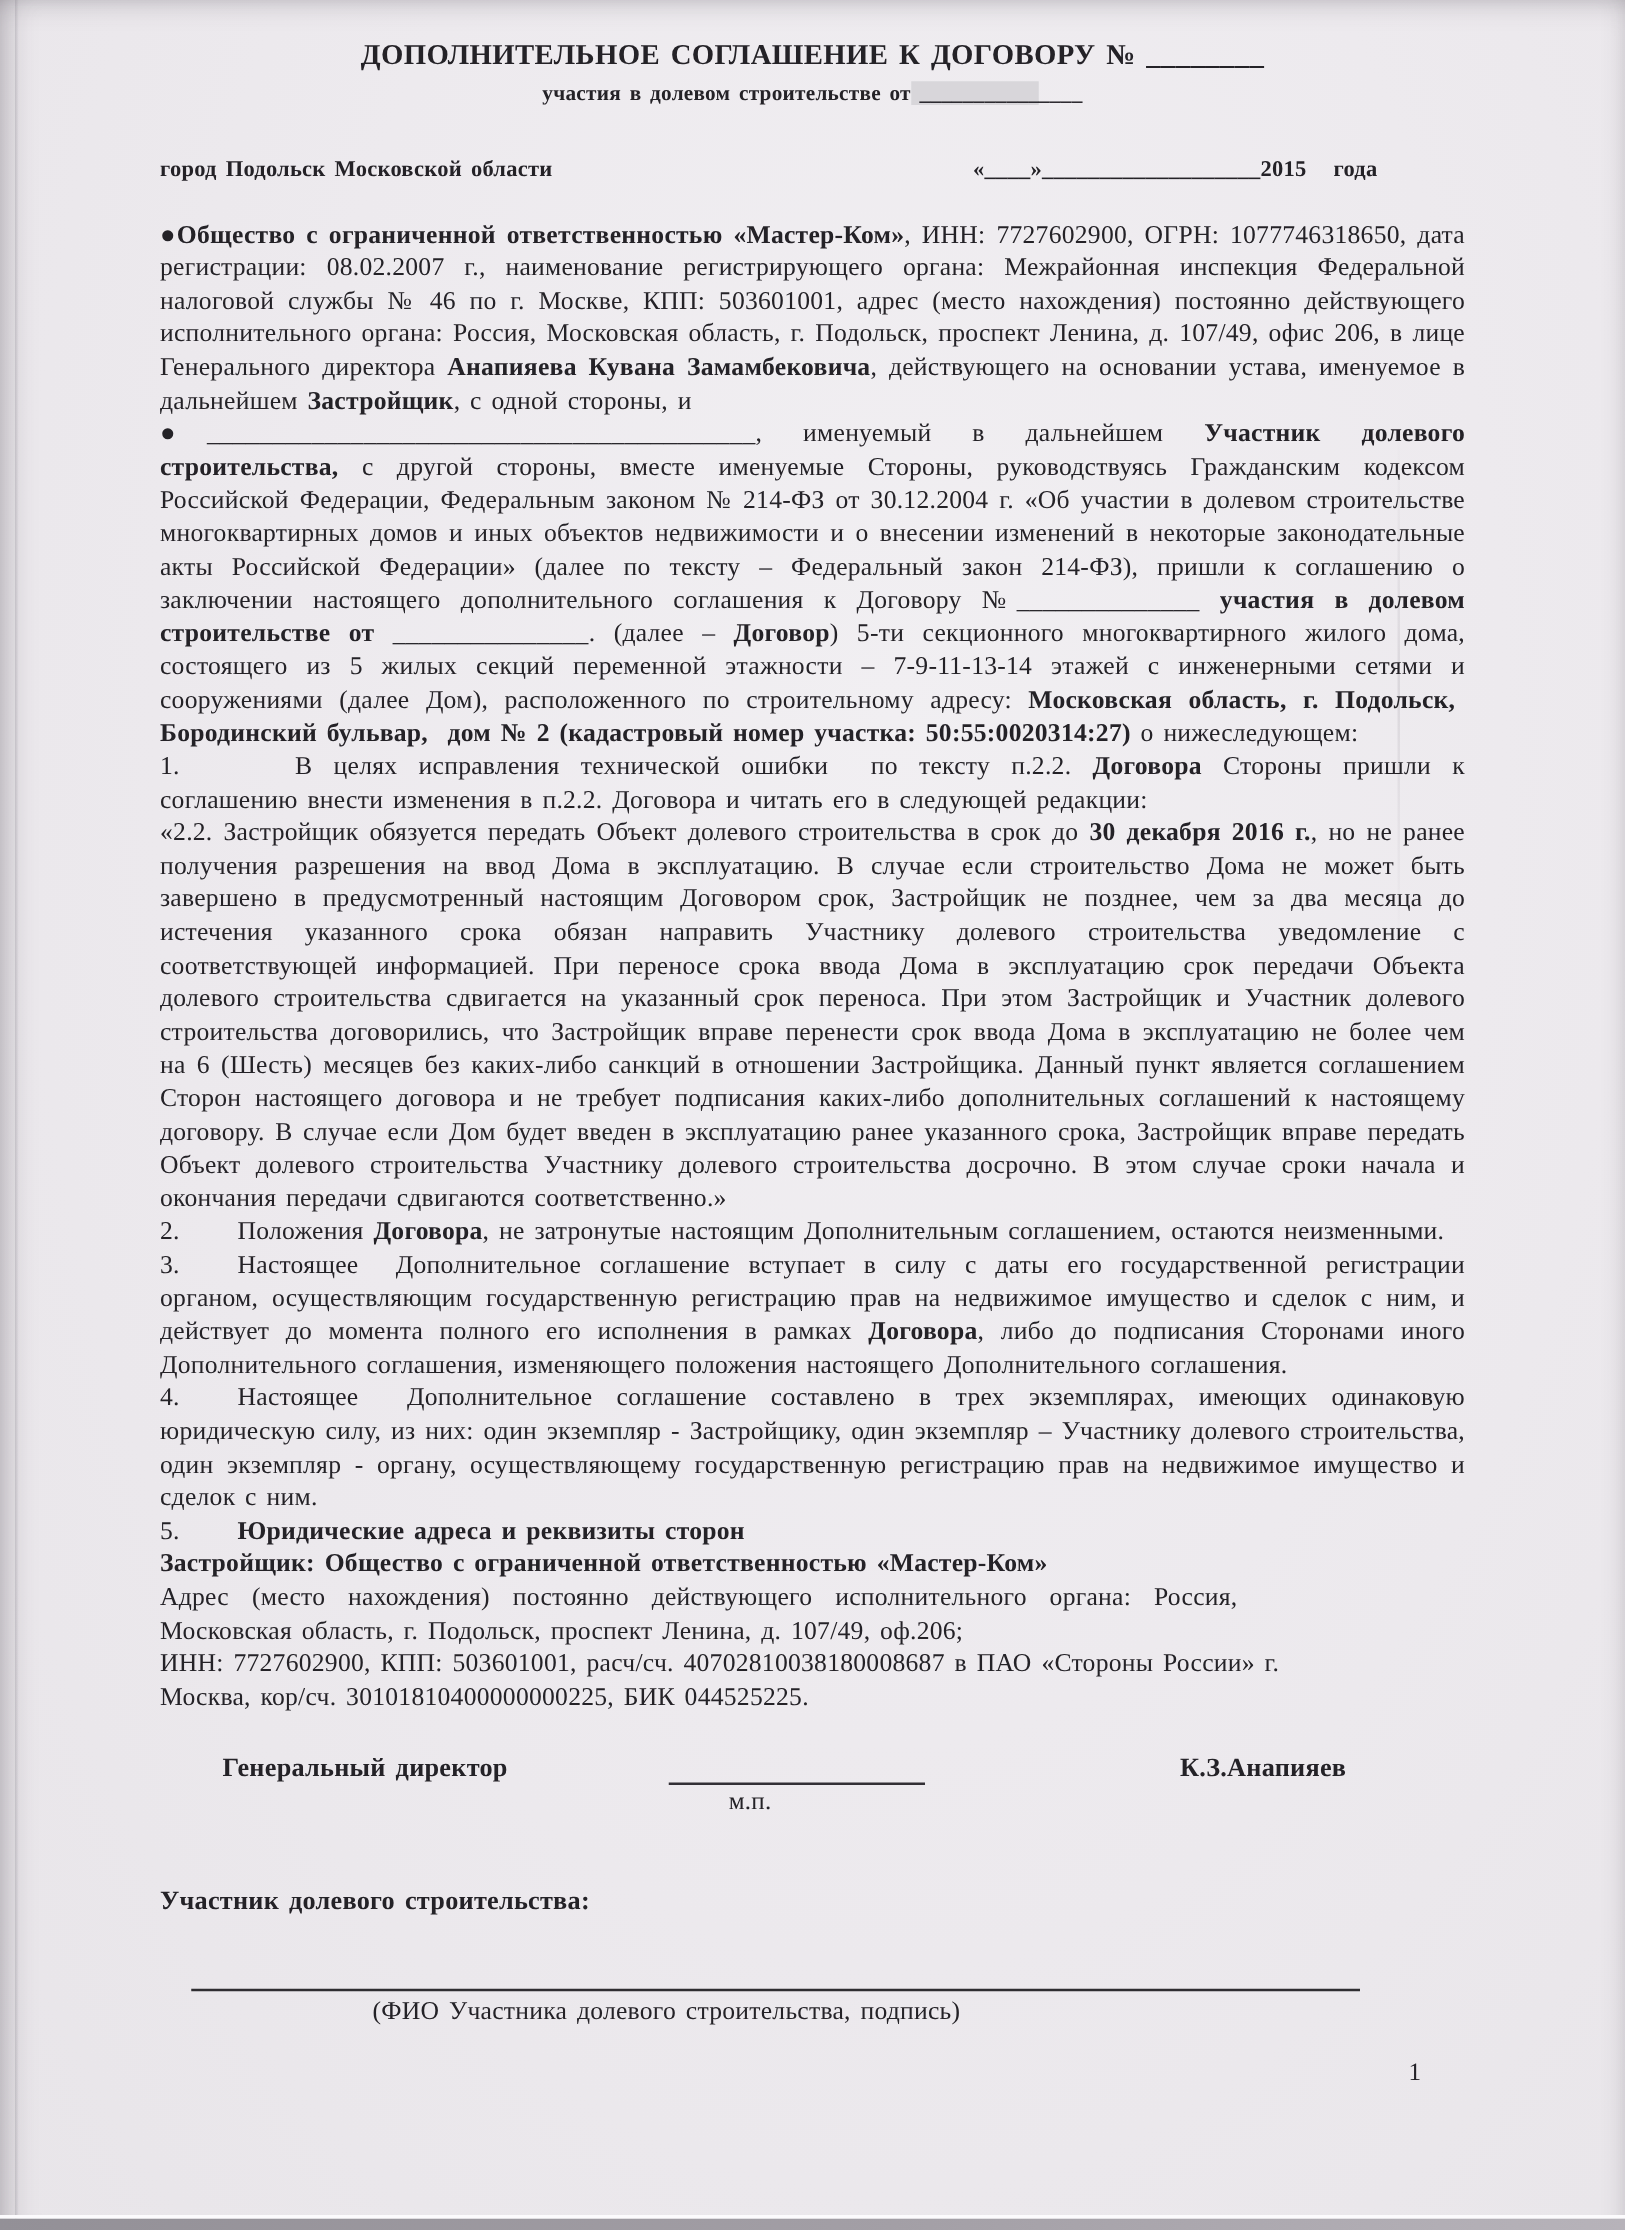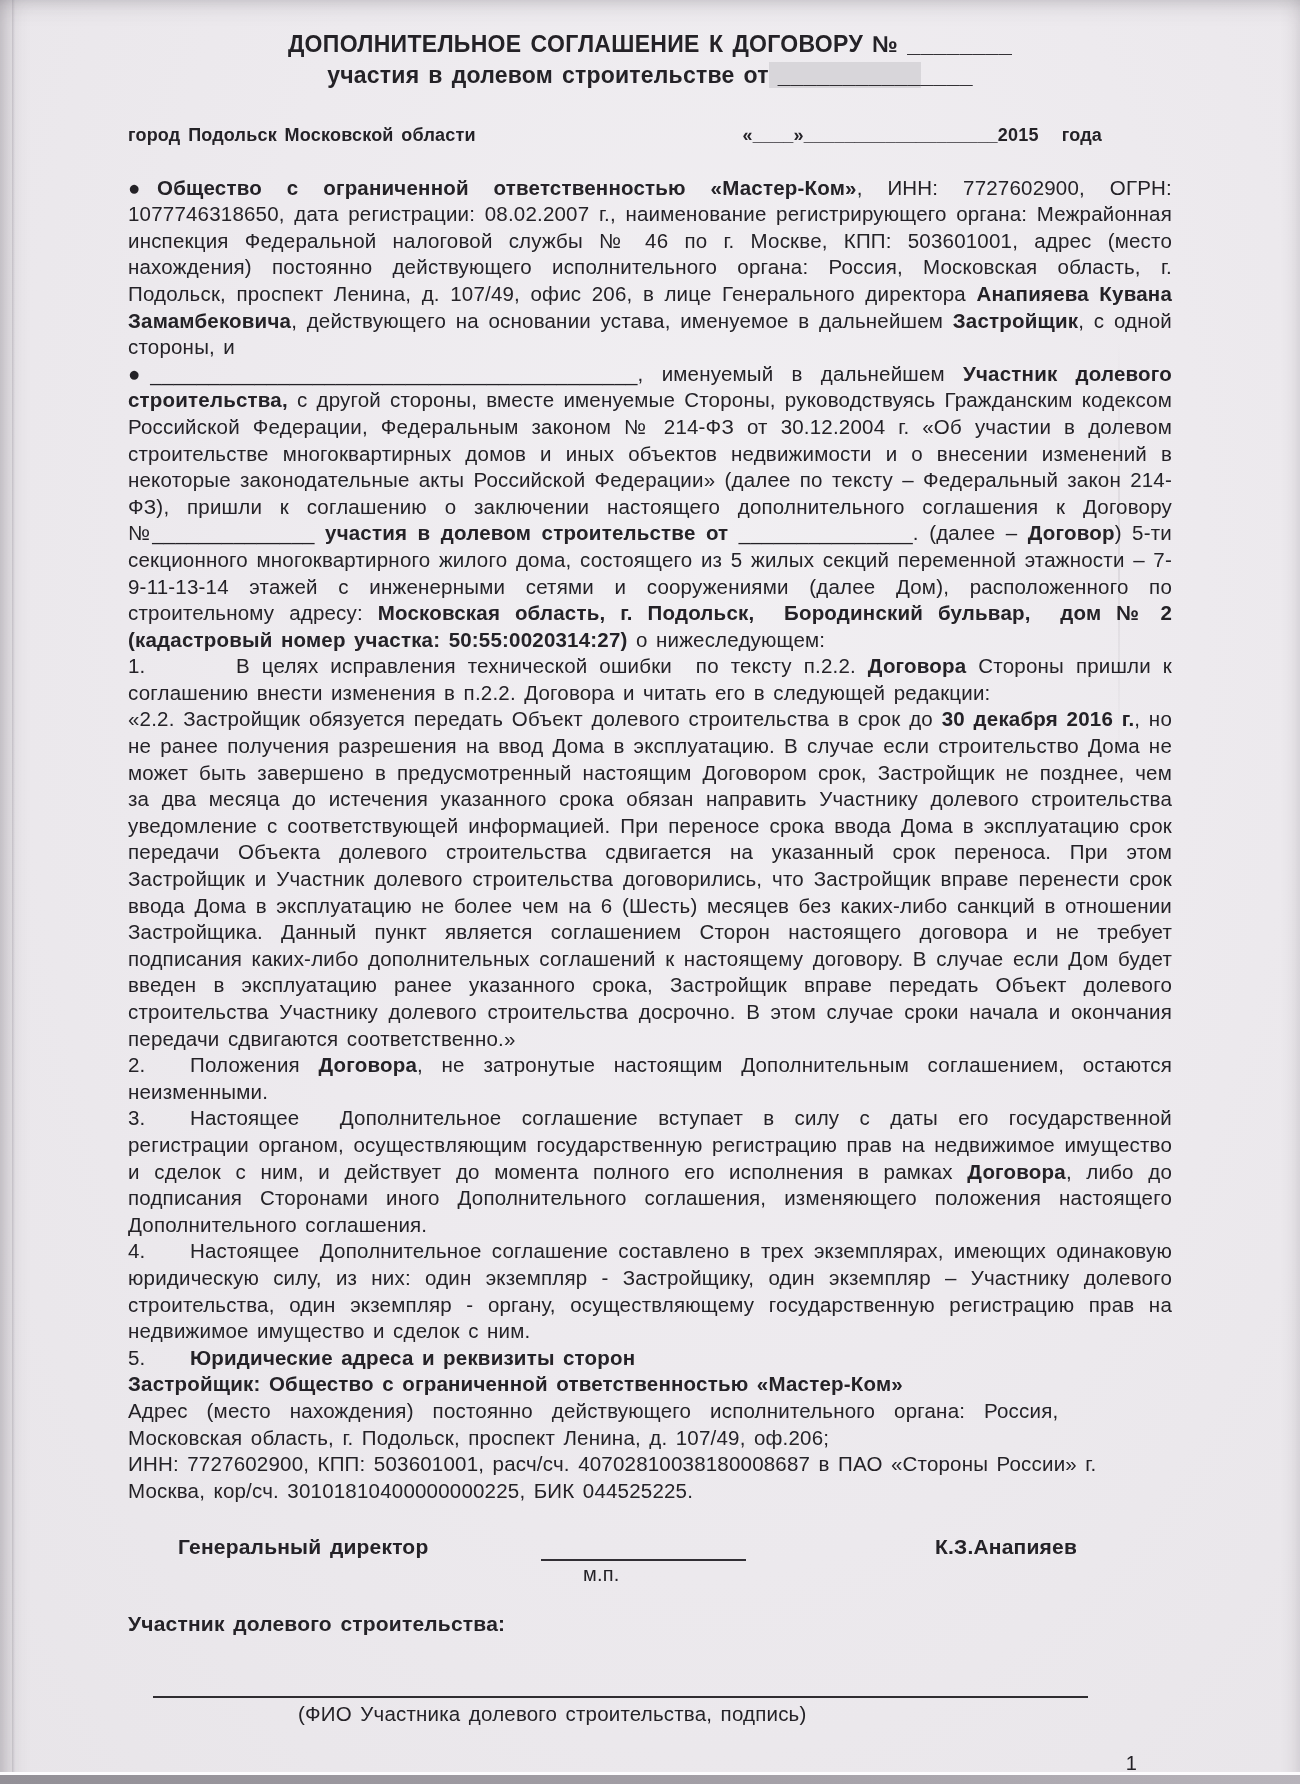--- a/index.html
+++ b/index.html
@@ -5,52 +5,52 @@
   html,body{margin:0;padding:0;background:#8e8b90;}
   .page{
     position:relative;
     width:1300px;height:1784px;
     margin:0 auto;
     overflow:hidden;
     background:radial-gradient(ellipse at 55% 32%, #f1eff2 0%, #edeaee 48%, #e8e5e9 100%);
     box-shadow:inset 20px 0 26px -18px rgba(70,64,74,.38),
                inset -14px 0 20px -14px rgba(70,64,74,.20),
                inset 0 18px 24px -18px rgba(70,64,74,.28);
-    font-family:Liberation Sans, sans-serif;
+    font-family:Liberation Serif, serif;
     color:#242227;
   }
   .crease-left{position:absolute;top:0;bottom:0;left:12px;width:3px;
     background:linear-gradient(90deg,rgba(105,100,112,.22),rgba(105,100,112,0));}
   .crease-right{position:absolute;top:340px;height:420px;left:1118px;width:2px;
     background:linear-gradient(180deg,rgba(120,115,125,0),rgba(120,115,125,.16),rgba(120,115,125,0));}
   .edge-bottom-line{position:absolute;left:0;right:0;bottom:9px;height:3px;background:#fcfbfd;}
   .edge-bottom{position:absolute;left:0;right:0;bottom:0;height:9px;
     background:linear-gradient(90deg,#939097,#a39fa6 55%,#b7b3ba);}
   .content{
     position:absolute;left:128px;top:28px;width:1044px;
     font-size:20.5px;line-height:26.6px;
     letter-spacing:.2px;word-spacing:2.5px;
   }
   .title{ text-align:center;font-weight:bold;font-size:23px;line-height:32px;letter-spacing:.3px;}
-  .subtitle{text-align:center;font-weight:bold;font-size:23px;line-height:30px;}
+  .subtitle{text-align:center;font-weight:bold;font-size:17px;line-height:30px;}
   .hl{background:#d8d6da;}
   .dateline{display:flex;justify-content:space-between;font-weight:bold;font-size:18px;margin-top:32px;}
   .dateline .dl-right{padding-right:70px;}
   .paras{margin-top:26px;}
   p.para{margin:0;text-align:justify;}
   p.para.noj{text-align:left;}
   .pnum{display:inline-block;}
   .ws{word-spacing:13px;}
   .sig-row{display:flex;align-items:flex-end;margin-top:30px;font-size:21px;}
   .sig-role{font-weight:bold;margin-left:50px;}
   .sig-line{margin-left:auto;margin-right:auto;width:205px;transform:translateX(-38px);
     border-bottom:2px solid #322f35;height:20px;}
   .sig-name{font-weight:bold;margin-right:95px;}
   .seal{margin-top:0;margin-left:455px;font-size:20px;}
-  .participant-heading{font-weight:bold;font-size:21px;margin-top:24px;}
+  .participant-heading{font-weight:bold;font-size:21px;margin-top:52px;}
   .participant-line{margin-top:58px;margin-left:25px;width:935px;border-bottom:2px solid #2f2d31;height:0;}
   .participant-caption{margin-top:3px;padding-left:170px;font-size:20.5px;}
   .page-num{margin-top:22px;text-align:right;padding-right:35px;font-size:20px;}
 </style>
 </head>
 <body>
 
 <div class="page">
   <div class="crease-left"></div>
   <div class="crease-right"></div>

